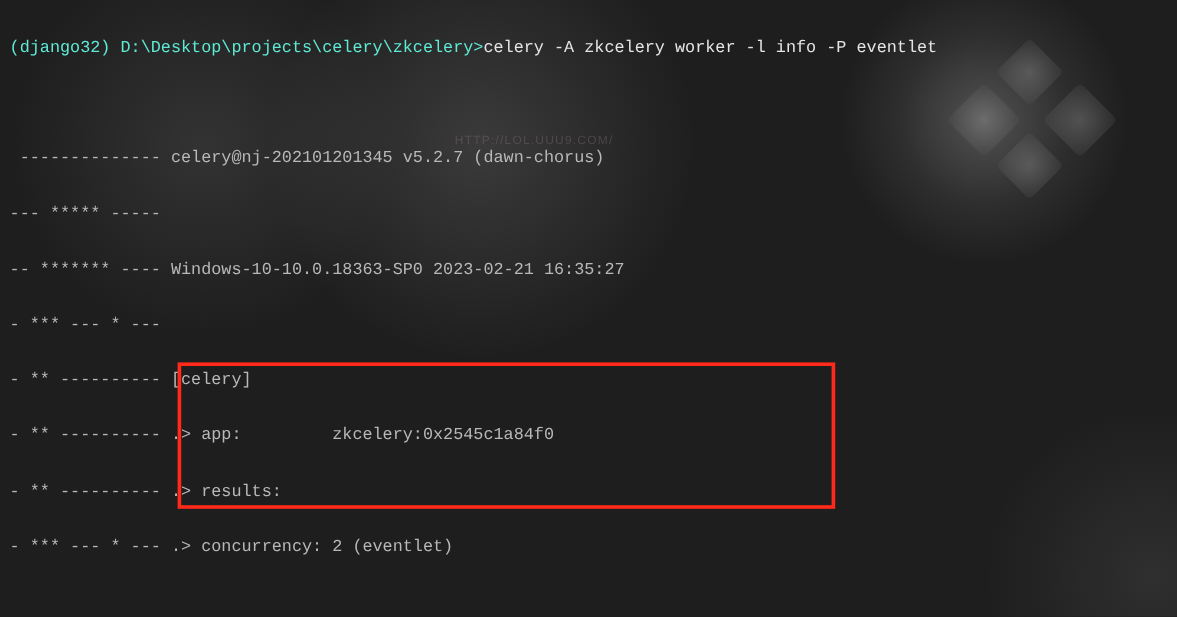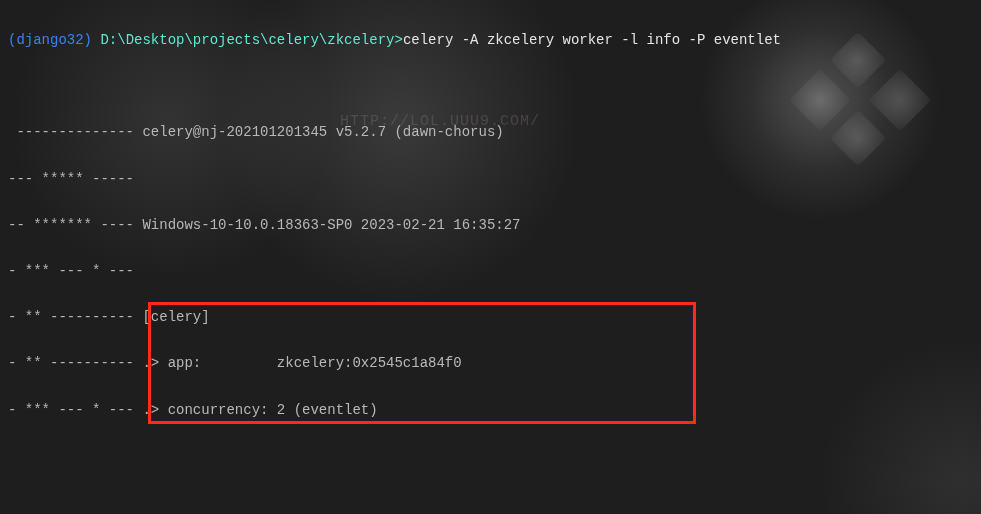--- a/index.html
+++ b/index.html
@@ -24,23 +24,23 @@
         radial-gradient(circle at 400px 120px, rgba(160,160,160,0.22), transparent 180px),
         radial-gradient(circle at 820px 100px, rgba(170,170,170,0.28), transparent 120px),
         radial-gradient(circle at 820px 100px, rgba(120,120,120,0.18), transparent 70px),
         radial-gradient(circle at 170px 120px, rgba(90,90,90,0.35), transparent 160px),
         radial-gradient(circle at 960px 480px, rgba(170,170,170,0.12), transparent 140px),
         linear-gradient(#1e1e1e, #1e1e1e);
     }
     .watermark {
       position: absolute;
       top: 110px;
-      left: 340px;
-      font-family: Liberation Mono, monospace;
-      font-size: 15px;
+      left: 379px;
+      font-family: Liberation Sans, sans-serif;
+      font-size: 10px;
       color: rgba(140,120,120,0.35);
       letter-spacing: 1px;
       z-index: 0;
       pointer-events: none;
     }
     .diamond {
       position: absolute;
       top: 78px;
       left: 798px;
       width: 44px;
@@ -54,21 +54,21 @@
     .diamond.d2 { top: 40px; left: 838px; width:40px;height:40px;}
     .diamond.d3 { top: 118px; left: 838px; width:40px;height:40px;}
     .diamond.d4 { top: 78px; left: 878px; width:44px;height:44px;}
 
     .terminal {
       position: relative;
       z-index: 1;
       padding: 6px 8px;
       white-space: pre;
     }
-    .prompt-venv { color: #3b82f6; }
+    .prompt-venv { color: #5eead4; }
     .prompt-path { color: #5eead4; }
     .cmd { color: #e5e5e5; }
     .line { display: block; }
     .highlight-box {
       position: absolute;
       border: 3px solid #ff2a1a;
       z-index: 2;
       pointer-events: none;
     }
   </style>
@@ -84,20 +84,21 @@
 
 <div class="terminal">
 <span class="line"><span class="prompt-venv">(django32) </span><span class="prompt-path">D:\Desktop\projects\celery\zkcelery&gt;</span><span class="cmd">celery -A zkcelery worker -l info -P eventlet</span></span>
 <span class="line"> </span>
 <span class="line"> -------------- celery@nj-202101201345 v5.2.7 (dawn-chorus)</span>
 <span class="line">--- ***** -----</span>
 <span class="line">-- ******* ---- Windows-10-10.0.18363-SP0 2023-02-21 16:35:27</span>
 <span class="line">- *** --- * ---</span>
 <span class="line">- ** ---------- [celery]</span>
 <span class="line">- ** ---------- .&gt; app:         zkcelery:0x2545c1a84f0</span>
+<span class="line">- ** ---------- .&gt; results:     </span>
 <span class="line">- *** --- * --- .&gt; concurrency: 2 (eventlet)</span>
 
 
 
 
 
 
 
 <span class="line"></span>
 

